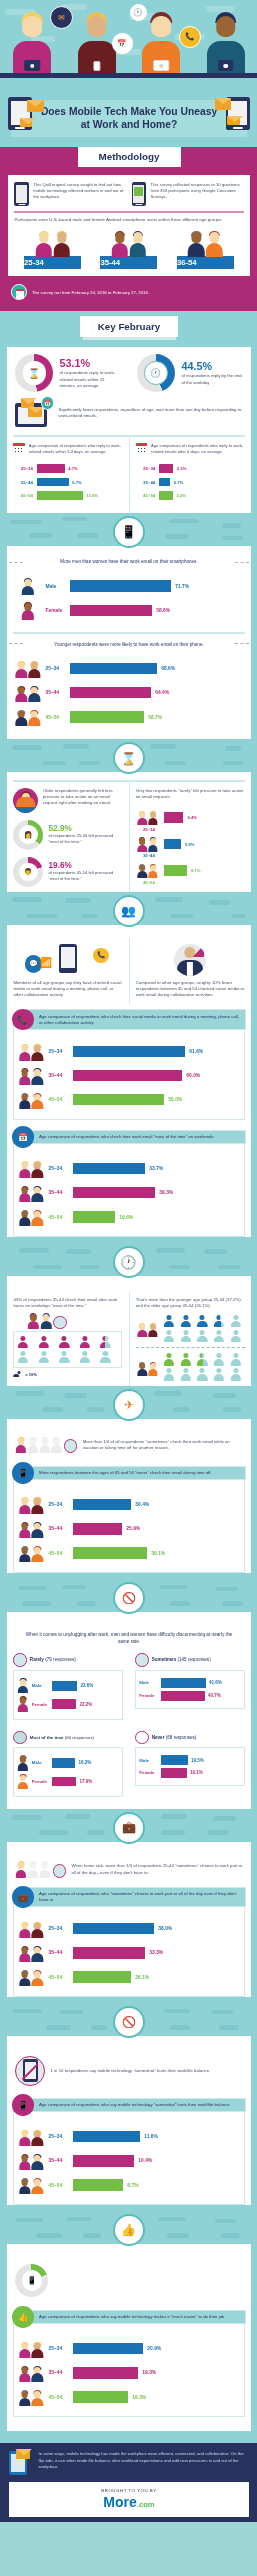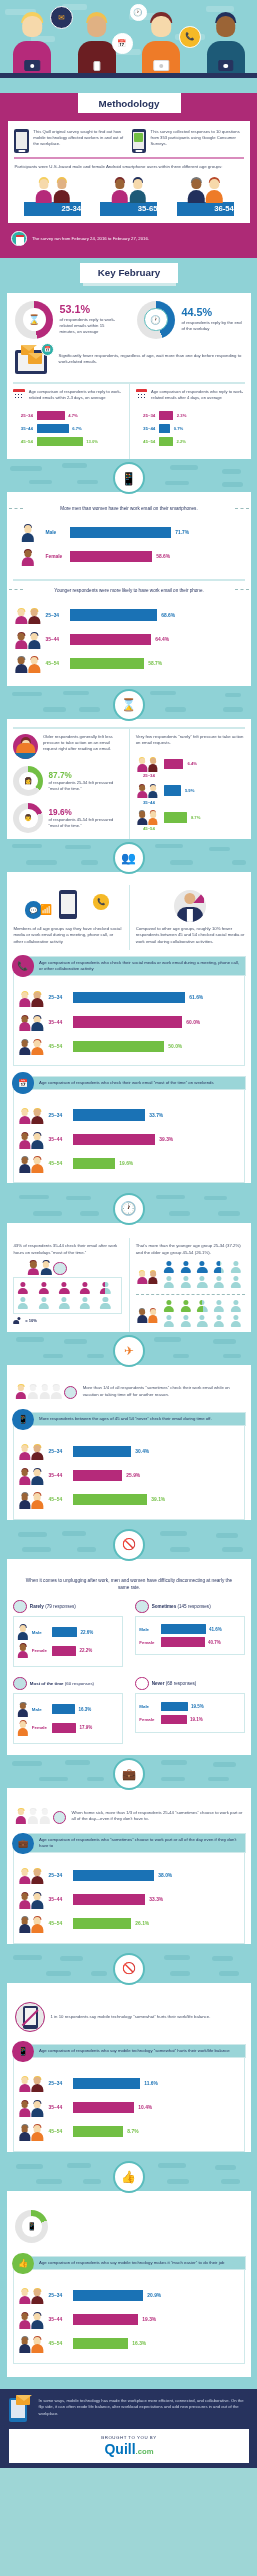--- a/index.html
+++ b/index.html
@@ -40,21 +40,21 @@
   .white-card { background:#fff; margin:8.2px 8.2px 0; padding:7.2px 6.2px; }
   .m-row { display:flex; gap:5.2px; }
   .m-col { flex:1; display:flex; gap:4.6px; align-items:flex-start; }
   .m-phone { width:14.4px; height:24px; background:#27335e; border-radius:2.1px; position:relative; flex:none; }
   .m-phone .scr { position:absolute; inset:3.1px 1.5px 3.6px 1.5px; background:#ececec; }
   .m-phone .hm { position:absolute; bottom:1px; left:50%; transform:translateX(-50%); width:7.2px; height:1.3px; background:#fff; border-radius:1px; }
   .m-phone .gchart { position:absolute; left:2.6px; top:4.6px; width:9.3px; height:8.8px; background:#72bf44; border-radius:1px; }
   .m-txt { font-size:4.2px; line-height:1.45; color:#444e66; }
   .divider2 { height:0; border-top:1px solid #d98cbd; border-bottom:1px solid #d98cbd; margin:4.6px 0; }
   .ages { display:flex; justify-content:space-around; margin-top:5.2px; }
-  .age-card { text-align:right; width:57px; }
+  .age-card { text-align:left; width:57px; }
   .age-people { height:28px; display:flex; justify-content:center; align-items:flex-end; gap:0.5px; }
   .age-label { background:#1a72b5; color:#fff; font-size:7.7px; font-weight:bold; padding:2.1px 0; margin-top:-1px; }
   .date-row { display:flex; align-items:center; gap:5.2px; margin:8.2px 11.3px 0; }
   .cal-ic { width:15.5px; height:15.5px; border-radius:50%; background:#2fb0a8; border:1px solid #fff; position:relative; flex:none; }
   .cal-ic::after { content:''; position:absolute; left:3.6px; top:3.6px; width:8.2px; height:7.7px; background:#fff; border-top:2.6px solid #e2343a; border-radius:1px; }
   .date-txt { color:#fff; font-size:4.3px; flex:1; }
 
   
   .kf { background:#8fd2d6; padding-bottom:5.2px; }
   .kf .sec-tab { width:98px; }
@@ -172,20 +172,37 @@
           </div>
       </div>
     </div>
     <div class="bubble" style="left:50px;top:6.2px;width:23px;height:23px;background:#27335e;color:#f0a32a">✉</div>
     <div class="bubble" style="left:130px;top:4.1px;width:16.5px;height:16.5px;background:#fff;color:#b52a7a">🕐</div>
     <div class="bubble" style="left:112px;top:33px;width:20.6px;height:20.6px;background:#fff;color:#e2343a">📅</div>
     <div class="bubble" style="left:179px;top:26px;width:21.6px;height:21.6px;background:#f5b927;color:#b52a7a">📞</div>
     <div class="hero-desk"></div>
   </div>
 
+  <div class="title-band">
+    <div class="tablet-deco l">
+        <div class="scr"></div>
+        <div class="hm"></div>
+      </div>
+    <div class="tablet-deco r">
+        <div class="scr"></div>
+        <div class="hm"></div>
+      </div>
+    <div class="env" style="left:27px;top:7.2px"></div>
+    <div class="env" style="left:19.6px;top:25px;width:12.4px;height:8.8px"></div>
+    <div class="env" style="right:27px;top:5.2px"></div>
+    <div class="env" style="right:18.5px;top:23px;width:12.4px;height:8.8px"></div>
+    <div class="title-inner">
+      <h1>Does Mobile Tech Make You Uneasy at Work and Home?</h1>
+    </div>
+  </div>
 
   <div class="method">
     <div class="sec-tab">Methodology</div>
     <div class="white-card">
       <div class="m-row">
         <div class="m-col">
           <div class="m-phone">
               <div class="scr"></div>
               <div class="hm"></div>
             </div>
@@ -224,21 +241,21 @@
                 <div class="p-hair" style="background:#7b2b2b;width:10.3px;height:5.2px"></div>
                 <div class="p-head" style="background:#9b6436;width:9.3px;height:10.3px;top:1.5px"></div>
                 <div class="p-body" style="background:#b52a7a;width:16.5px;height:13.4px"></div>
               </div>
             <div class="p-fig" style="width:17.5px;height:26px">
                 <div class="p-hair" style="background:#22305c;width:10.3px;height:5.2px"></div>
                 <div class="p-head" style="background:#f6d9ab;width:9.3px;height:10.3px;top:1.5px"></div>
                 <div class="p-body" style="background:#1d5a77;width:16.5px;height:13.4px"></div>
               </div>
           </div>
-          <div class="age-label">35-65</div>
+          <div class="age-label">35-44</div>
         </div>
         <div class="age-card">
           <div class="age-people">
             <div class="p-fig" style="width:17.5px;height:26px">
                 <div class="p-hair" style="background:#777;width:10.3px;height:5.2px"></div>
                 <div class="p-head" style="background:#9b6436;width:9.3px;height:10.3px;top:1.5px"></div>
                 <div class="p-body" style="background:#22305c;width:16.5px;height:13.4px"></div>
               </div>
             <div class="p-fig" style="width:17.5px;height:26px">
                 <div class="p-hair" style="background:#b8492a;width:10.3px;height:5.2px"></div>
@@ -478,21 +495,21 @@
               <div style="position:absolute;bottom:5.2px;left:50%;transform:translateX(-50%);width:19.6px;height:10.3px;background:#ee7b28;border-radius:7.2px 7.2px 0 0"></div>
               <div style="position:absolute;bottom:0;left:0;right:0;height:5.7px;background:#1d6fa5"></div>
             </div>
             <div class="mini-txt" style="font-size:4.3px">Older respondents generally felt less pressure to take action on an email request right after reading an email.</div>
           </div>
           <div style="display:flex;gap:5.2px;align-items:center;margin-top:7.2px">
             <div class="donut" style="width:30px;height:30px;background:conic-gradient(#72bf44 0 35.5%, #e4e4e4 0)">
                 <div class="hole" style="inset:5.7px;font-size:6.7px">👩</div>
               </div>
             <div>
-              <div class="stat-big" style="color:#72bf44;font-size:8.2px">87.7%</div>
+              <div class="stat-big" style="color:#72bf44;font-size:8.2px">52.9%</div>
               <div class="mini-txt">of respondents 25-34 felt pressured “most of the time.”</div>
             </div>
           </div>
           <div style="display:flex;gap:5.2px;align-items:center;margin-top:7.2px">
             <div class="donut" style="width:30px;height:30px;background:conic-gradient(#b52a7a 0 19.6%, #e4e4e4 0)">
                 <div class="hole" style="inset:5.7px;font-size:6.7px">👨</div>
               </div>
             <div>
               <div class="stat-big" style="color:#b52a7a;font-size:8.2px">19.6%</div>
               <div class="mini-txt">of respondents 45-54 felt pressured “most of the time.”</div>
@@ -1394,19 +1411,19 @@
         <div style="width:17.5px;height:24px;background:#1a72b5;border-radius:2.1px;position:relative">
             <div style="position:absolute;inset:2.6px 1.5px 3.6px 1.5px;background:#dfe7f2"></div>
           </div>
         <div class="env" style="left:7.2px;top:-2.1px;width:13.4px;height:9.8px"></div>
       </div>
       <p>In some ways, mobile technology has made the workplace more efficient, connected, and collaborative. On the flip side, it can often erode life balance, alter workload expectations and add new pressures in and out of the workplace.</p>
     </div>
     <div class="brought">
       <div class="lbl">BROUGHT TO YOU BY</div>
       <div class="logo">
-        <span style="color:#0072bc;font-size:14px">Quill</span><span>.com</span>
+        <span style="color:#0072bc;font-size:14px">More</span><span>.com</span>
       </div>
     </div>
   </div>
 
 </div>
 
 
 </body></html>

